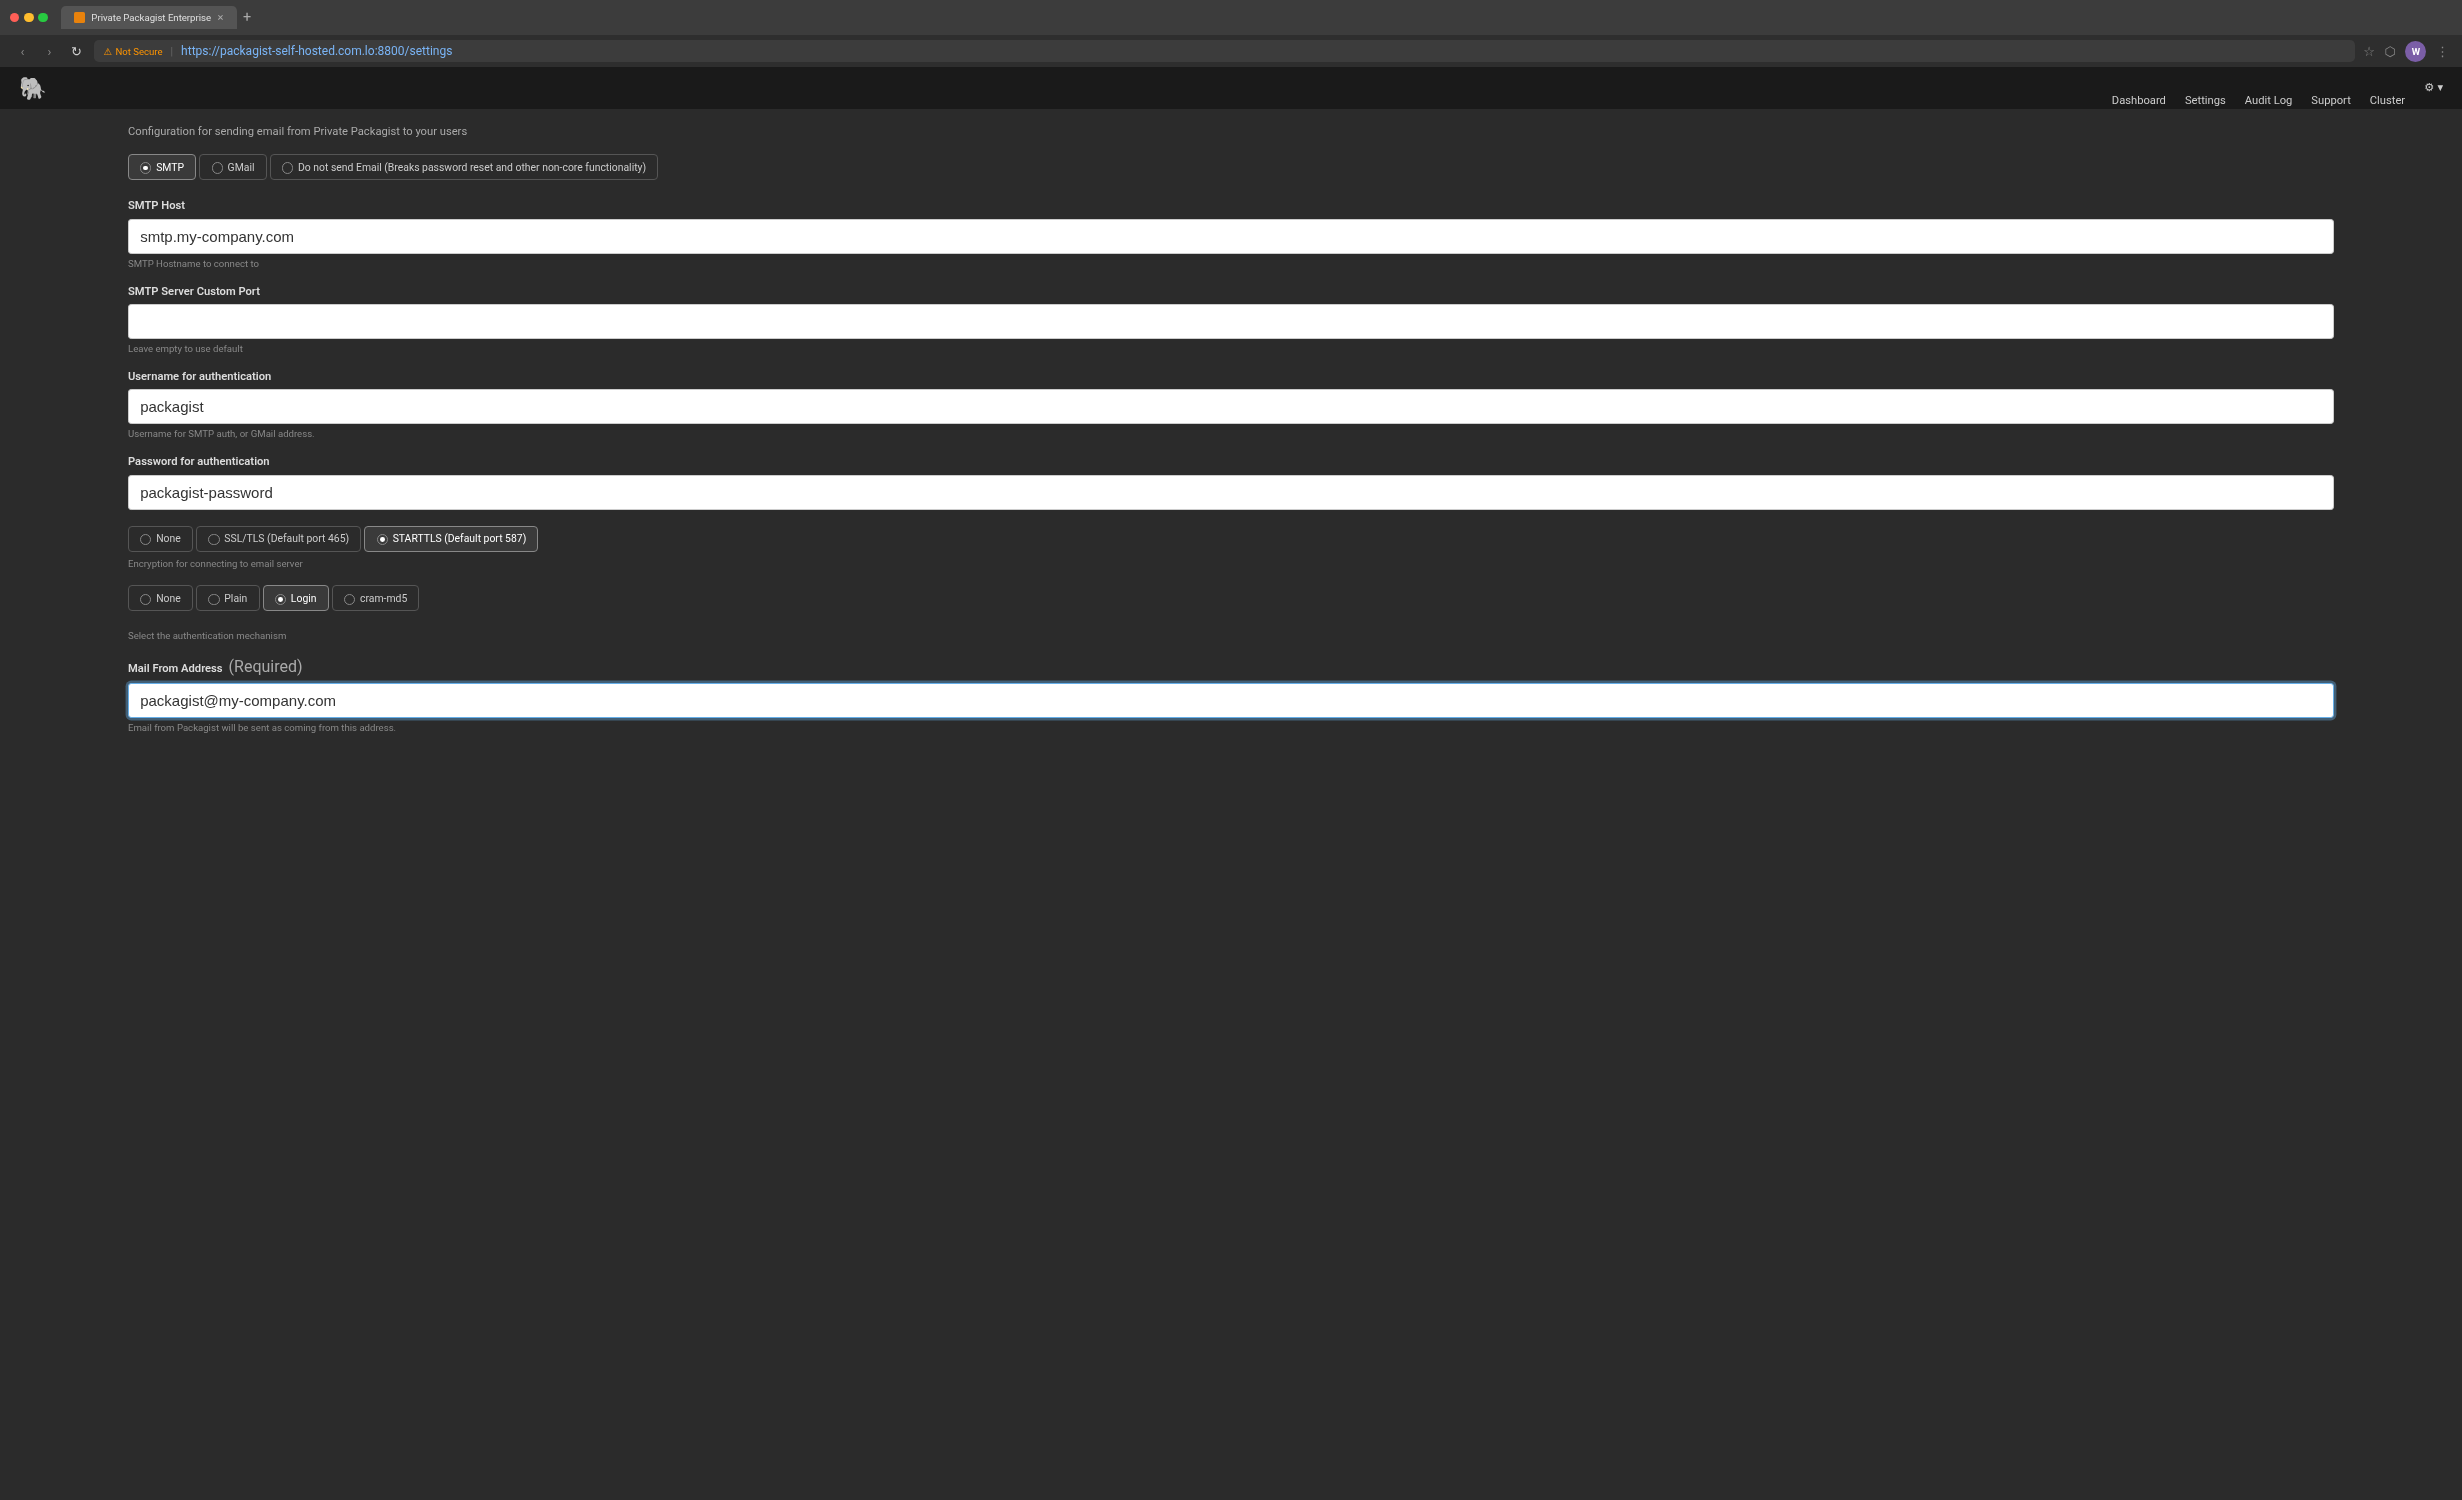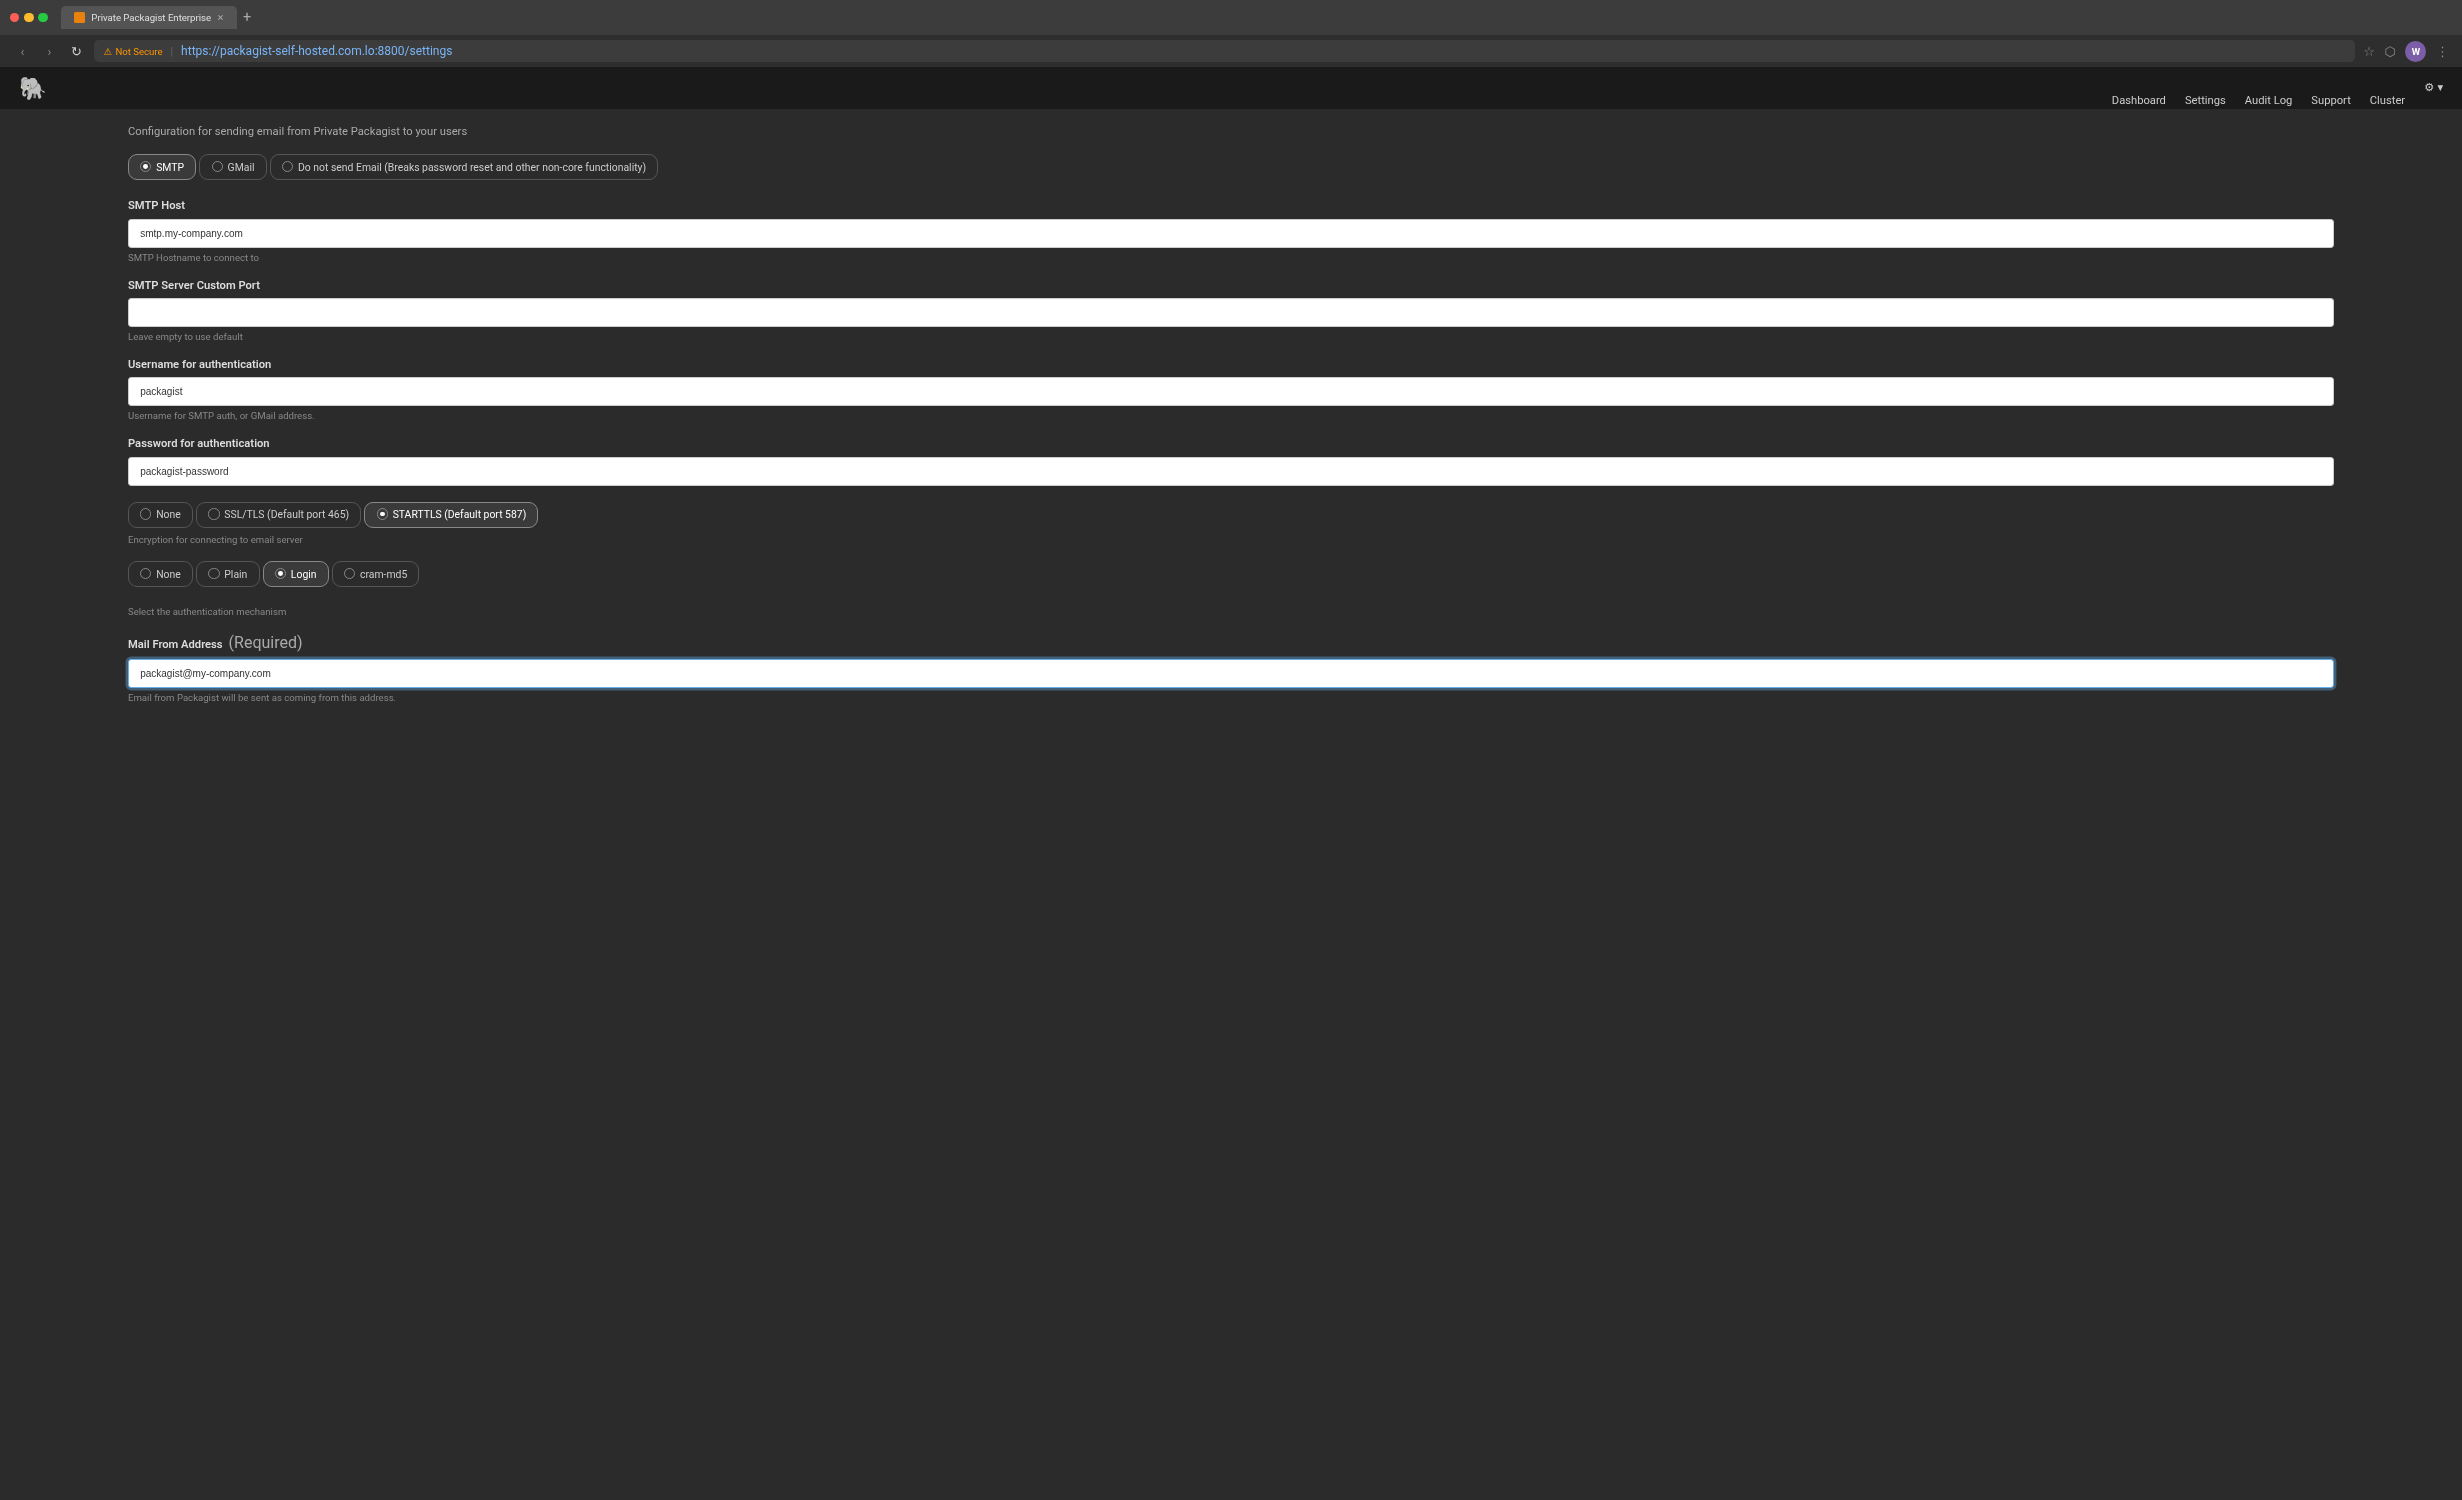--- a/index.html
+++ b/index.html
@@ -184,25 +184,25 @@
 
     
     .radio-group {
       display: flex;
       gap: 3.2px;
       margin-bottom: 19px;
       flex-wrap: wrap;
     }
     .radio-btn {
       display: flex;
-      align-items: flex-start;
+      align-items: flex-end;
       gap: 4.8px;
       padding: 5.6px 11.2px;
       border: 0.8px solid #555;
-      border-radius: 9px;
+      border-radius: 4px;
       cursor: pointer;
       font-size: 10.4px;
       color: #ccc;
       background: #2b2b2b;
       user-select: none;
     }
     .radio-btn.active {
       background: #3a3a3a;
       border-color: #888;
       color: #fff;
@@ -244,21 +244,21 @@
       font-weight: normal;
       font-size: 16px;
       margin-left: 3.2px;
     }
     .form-input {
       width: 100%;
       padding: 8px 11.2px;
       background: #fff;
       border: 0.8px solid #ccc;
       border-radius: 3.2px;
-      font-size: 10px;
+      font-size: 15px;
       color: #333;
       outline: none;
     }
     .form-help {
       color: #888;
       font-size: 9.6px;
       margin-top: 4px;
     }
 
     

